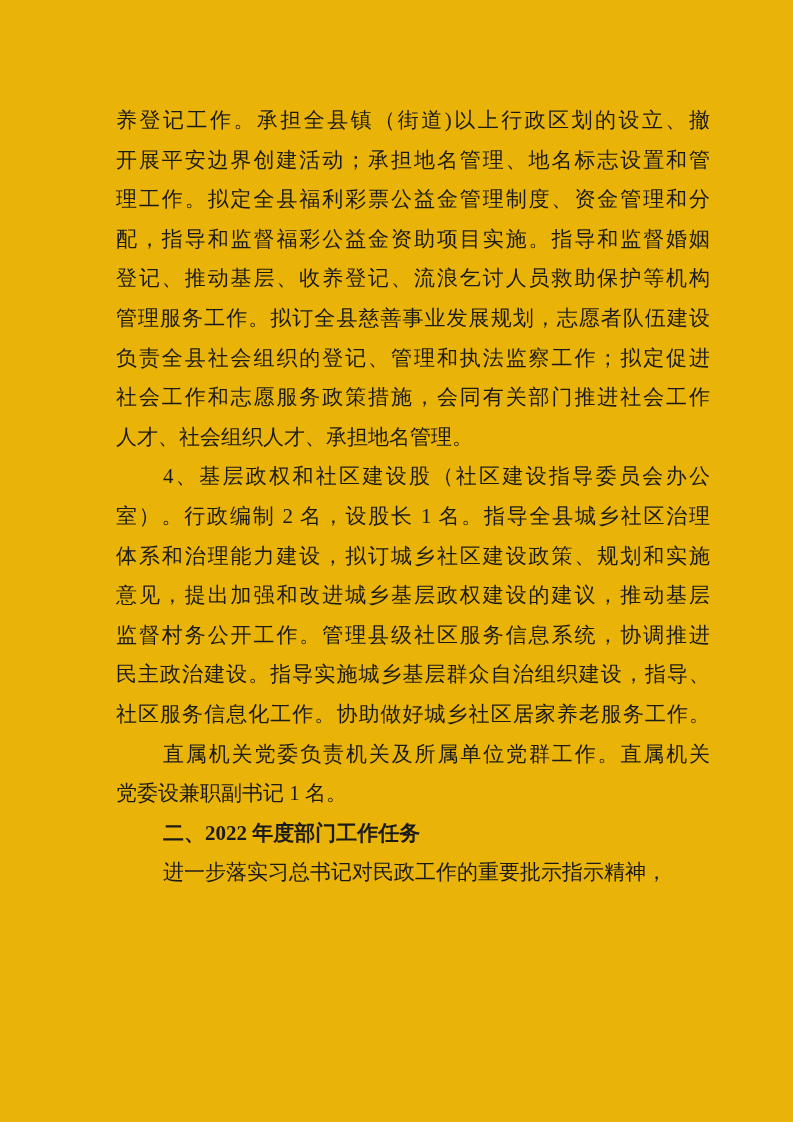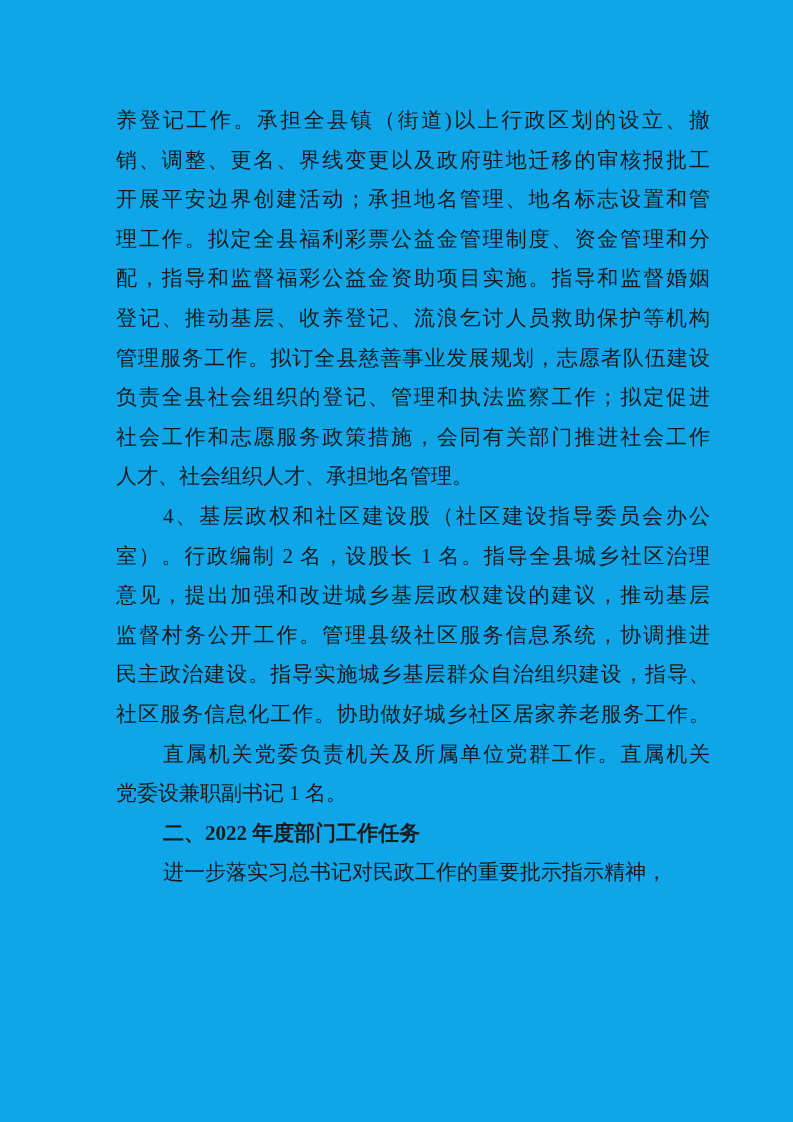--- a/index.html
+++ b/index.html
@@ -4,21 +4,21 @@
 <style>
   html, body {
     margin: 0;
     padding: 0;
     background: #ffffff;
   }
   .page {
     position: relative;
     width: 793px;
     height: 1122px;
-    background: #0ea5e9;
+    background: #eab308;
     overflow: hidden;
     font-family: "Liberation Serif", "DejaVu Serif", serif;
   }
   .doc-body {
     position: absolute;
     left: 116px;
     top: 101px;
     width: 594px;
     font-size: 21px;
     line-height: 39.6px;
@@ -39,31 +39,31 @@
   .line.bold {
     font-weight: bold;
   }
 </style>
 </head>
 <body>
 
 <div class="page">
   <div class="doc-body">
       <div class="line fill">养登记工作。承担全县镇（街道)以上行政区划的设立、撤</div>
-      <div class="line fill">销、调整、更名、界线变更以及政府驻地迁移的审核报批工</div>
       <div class="line fill">开展平安边界创建活动；承担地名管理、地名标志设置和管</div>
       <div class="line fill">理工作。拟定全县福利彩票公益金管理制度、资金管理和分</div>
       <div class="line fill">配，指导和监督福彩公益金资助项目实施。指导和监督婚姻</div>
       <div class="line fill">登记、推动基层、收养登记、流浪乞讨人员救助保护等机构</div>
       <div class="line fill">管理服务工作。拟订全县慈善事业发展规划，志愿者队伍建设</div>
       <div class="line fill">负责全县社会组织的登记、管理和执法监察工作；拟定促进</div>
       <div class="line fill">社会工作和志愿服务政策措施，会同有关部门推进社会工作</div>
       <div class="line">人才、社会组织人才、承担地名管理。</div>
       <div class="line fill ind">4、基层政权和社区建设股（社区建设指导委员会办公</div>
       <div class="line fill">室）。行政编制 2 名，设股长 1 名。指导全县城乡社区治理</div>
+      <div class="line fill">体系和治理能力建设，拟订城乡社区建设政策、规划和实施</div>
       <div class="line fill">意见，提出加强和改进城乡基层政权建设的建议，推动基层</div>
       <div class="line fill">监督村务公开工作。管理县级社区服务信息系统，协调推进</div>
       <div class="line fill">民主政治建设。指导实施城乡基层群众自治组织建设，指导、</div>
       <div class="line fill">社区服务信息化工作。协助做好城乡社区居家养老服务工作。</div>
       <div class="line fill ind">直属机关党委负责机关及所属单位党群工作。直属机关</div>
       <div class="line">党委设兼职副书记 1 名。</div>
       <div class="line ind bold">二、2022 年度部门工作任务</div>
       <div class="line ind">进一步落实习总书记对民政工作的重要批示指示精神，</div>
     </div>
 </div>

